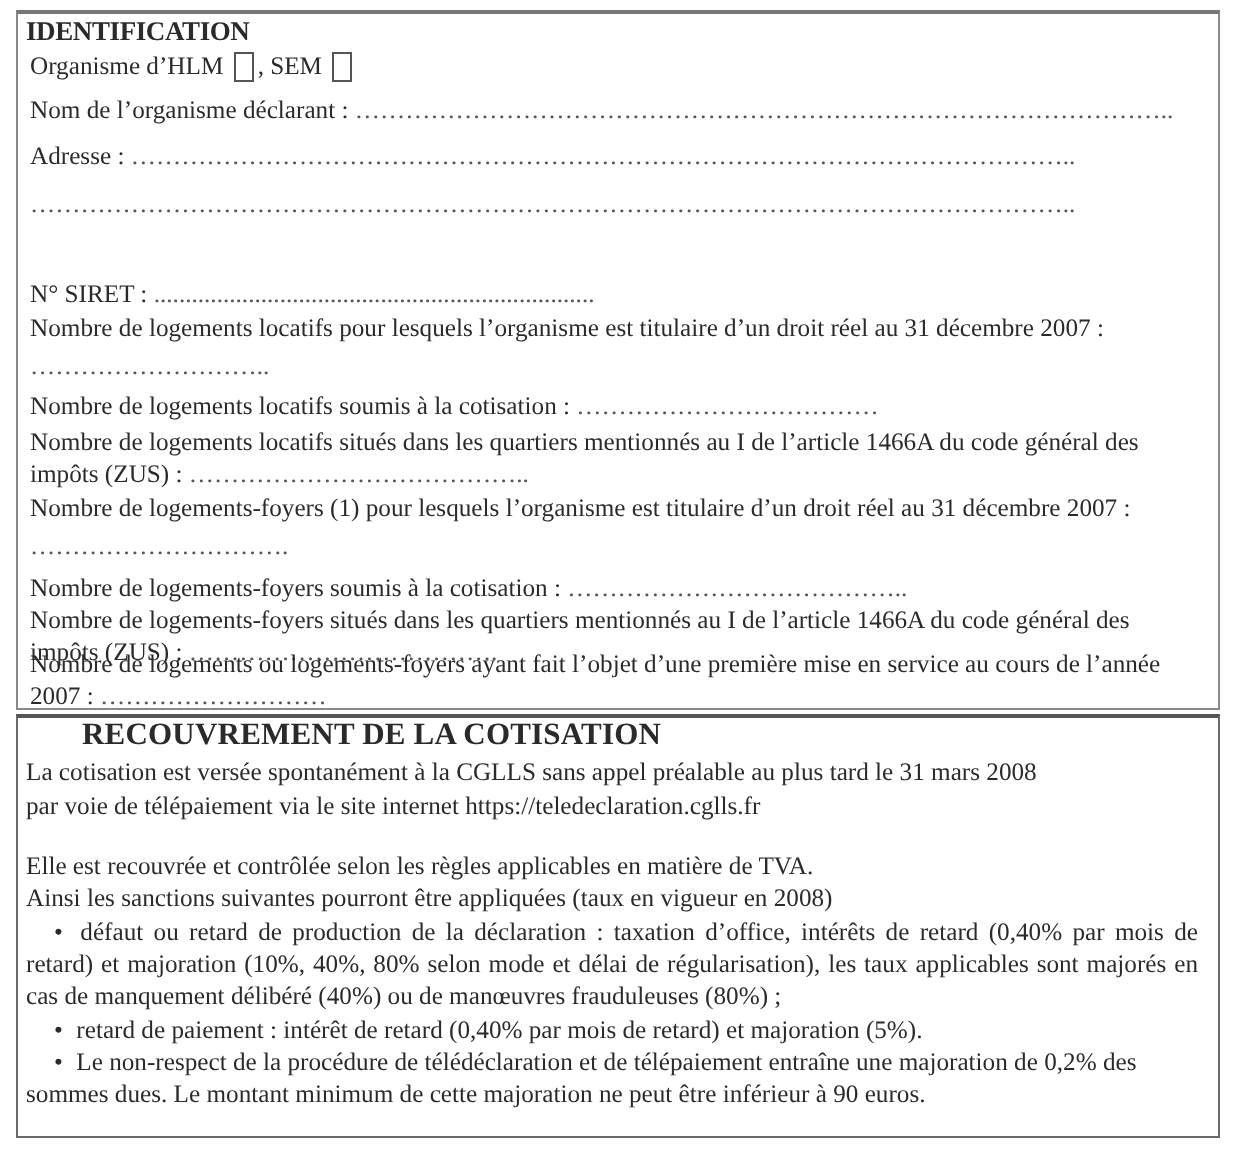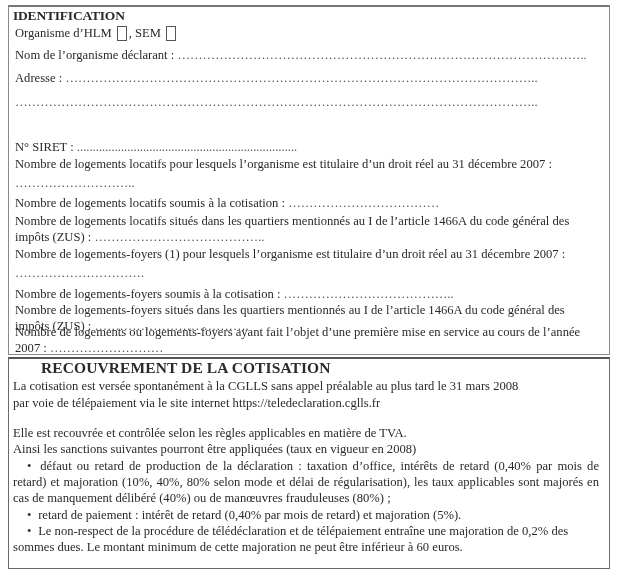--- a/index.html
+++ b/index.html
@@ -99,14 +99,14 @@
   </div>
   <div class="line just" style="top:116px; left:4px">retard) et majoration (10%, 40%, 80% selon mode et délai de régularisation), les taux applicables sont majorés en</div>
   <div class="line" style="top:132px; left:4px">cas de manquement délibéré (40%) ou de manœuvres frauduleuses (80%) ;</div>
 
   <div class="line" style="top:149px; left:18px">
     <span class="bullet">•</span> <span>retard de paiement : intérêt de retard (0,40% par mois de retard) et majoration (5%).</span>
   </div>
   <div class="line" style="top:165px; left:18px">
     <span class="bullet">•</span> <span>Le non-respect de la procédure de télédéclaration et de télépaiement entraîne une majoration de 0,2% des</span>
   </div>
-  <div class="line" style="top:181px; left:4px">sommes dues. Le montant minimum de cette majoration ne peut être inférieur à 60 euros.</div>
+  <div class="line" style="top:181px; left:4px">sommes dues. Le montant minimum de cette majoration ne peut être inférieur à 90 euros.</div>
 </div>
 
 </body></html>

